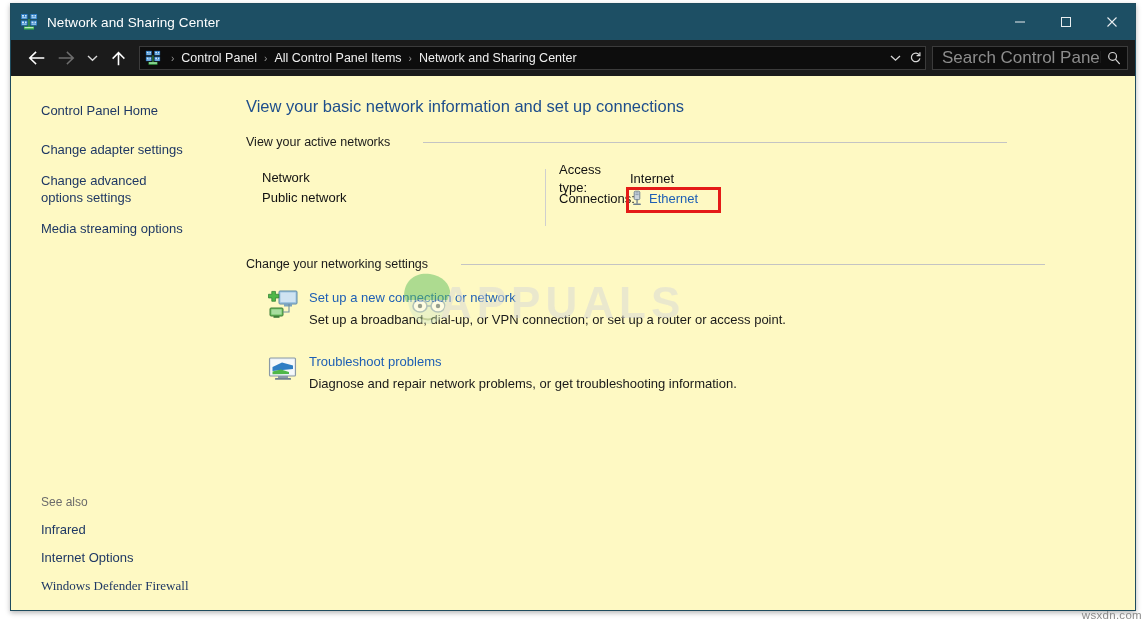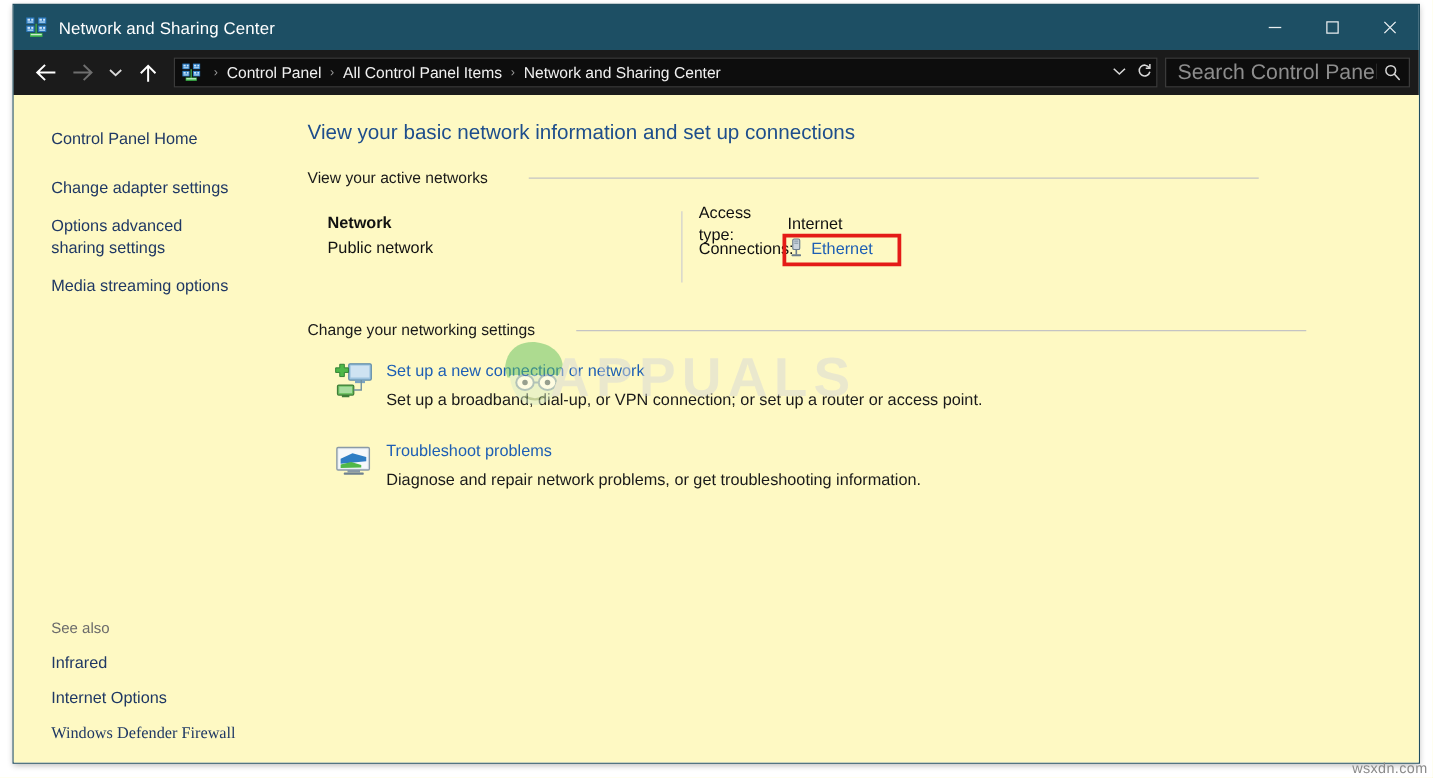--- a/index.html
+++ b/index.html
@@ -232,21 +232,21 @@
   
   #active-networks {
     display: flex;
     margin-top: 20px;
     margin-left: 16px;
     min-height: 58px;
   }
   #net-left { width: 283px; flex: none; }
   #net-name {
     font-size: 13px;
-    font-weight: bold;
+    font-weight: normal;
     color: #111111;
     line-height: 18px;
   }
   #net-type {
     font-size: 13px;
     color: #111111;
     line-height: 18px;
     margin-top: 2px;
   }
   #net-divider {
@@ -466,21 +466,21 @@
       </div>
     </div>
   </div>
 
   <div id="body-split">
 
     <div id="sidebar">
       <div id="side-group-main">
         <div class="side-link" style="margin-bottom:22px;">Control Panel Home</div>
         <div class="side-link">Change adapter settings</div>
-        <div class="side-link" style="padding-right:70px;">Options advanced sharing settings</div>
+        <div class="side-link" style="padding-right:70px;">Change advanced options settings</div>
         <div class="side-link">Media streaming options</div>
       </div>
 
       <div id="see-also-wrap">
         <div id="see-also-label">See also</div>
         <div class="side-link" style="margin-bottom:11px;">Infrared</div>
         <div class="side-link" style="margin-bottom:11px;">Internet Options</div>
         <div class="side-link" style="margin-bottom:0;font-family:Liberation Serif, serif;">Windows Defender Firewall</div>
       </div>
     </div>

